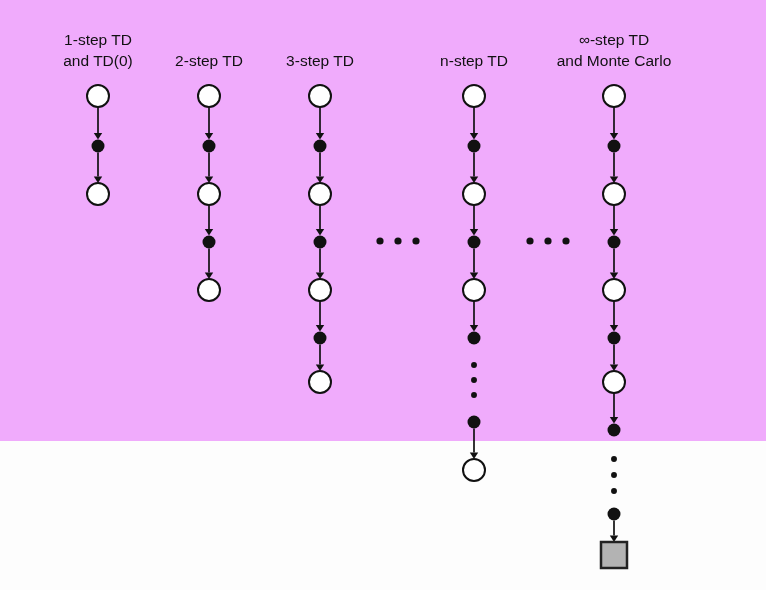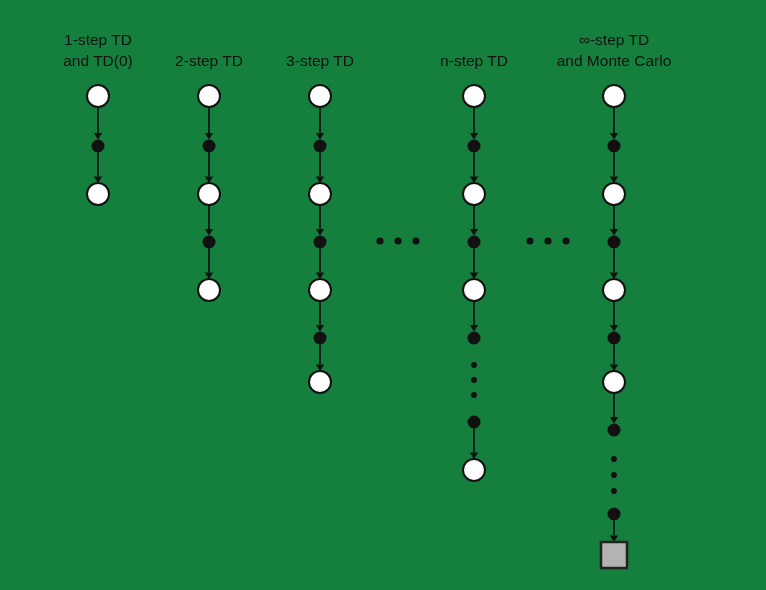--- a/index.html
+++ b/index.html
@@ -10,22 +10,22 @@
   body {
     width: 766px;
     height: 590px;
     overflow: hidden;
     font-family: "Liberation Sans", sans-serif;
     background: #fdfdfd;
   }
   #diagram-root {
     position: relative;
     width: 766px;
-    height: 590px;
-    background: #15803d;
+    height: 441px;
+    background: #f0abfc;
   }
   svg#backup-diagram {
     position: absolute;
     left: 0;
     top: 0;
     width: 766px;
     height: 590px;
     display: block;
   }
   .col-header {

